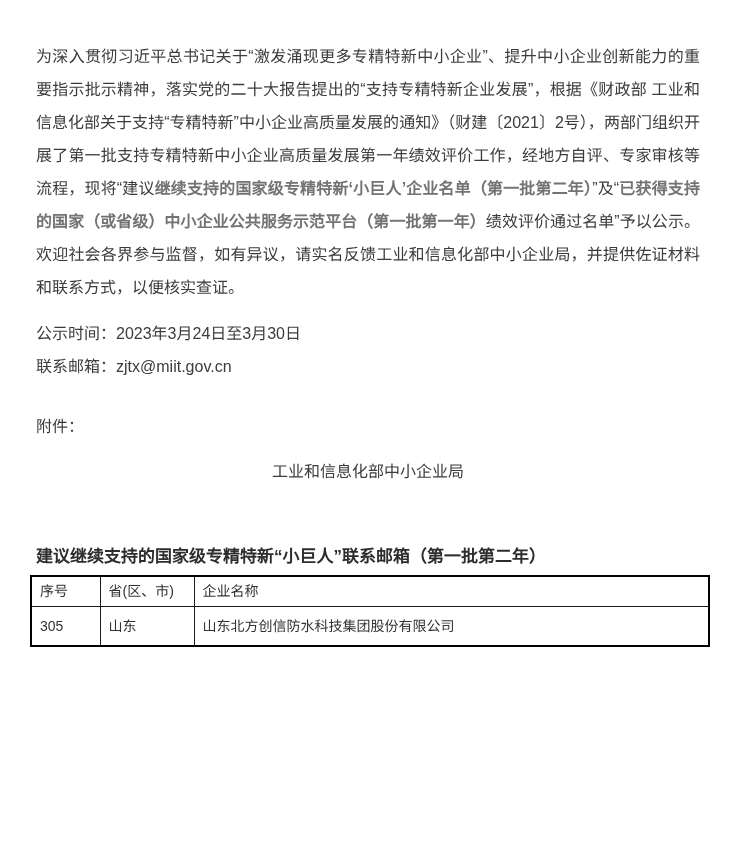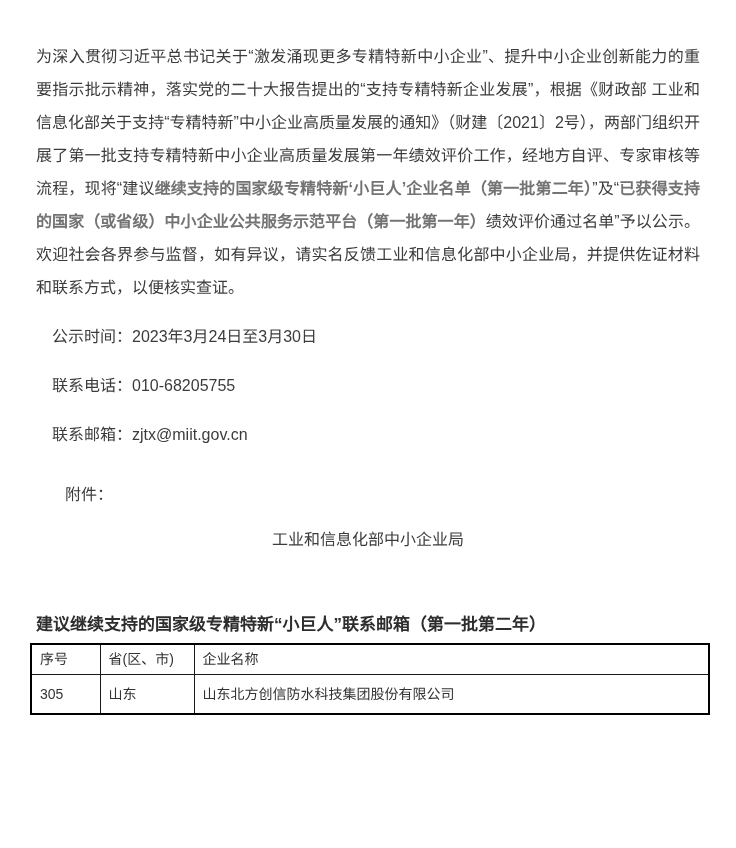--- a/index.html
+++ b/index.html
@@ -25,25 +25,24 @@
     text-justify: inter-ideograph;
   }
   .para b {
     color: #737373;
     font-weight: 700;
   }
   .contact {
     margin-top: 13px;
   }
   .contact p {
-    margin: 16px;
+    margin: 0;
   }
   .attachments {
     margin-top: 27px;
-    margin-left: 29px;
   }
   .attachments p {
     margin: 0;
     text-align: justify;
   }
   .signature {
     margin-top: 12px;
     text-align: center;
   }
   .signature p {
@@ -87,23 +86,20 @@
 
   <p class="para">
     <span>为深入贯彻习近平总书记关于“激发涌现更多专精特新中小企业”、提升中小企业创新能力的重要指示批示精神，落实党的二十大报告提出的“支持专精特新企业发展”，根据《财政部 工业和信息化部关于支持“专精特新”中小企业高质量发展的通知》（财建〔2021〕2号），两部门组织开展了第一批支持专精特新中小企业高质量发展第一年绩效评价工作，经地方自评、专家审核等流程，现将“建议</span><b>继续支持的国家级专精特新‘小巨人’企业名单（第一批第二年）</b><span>”及“</span><b>已获得支持的国家（或省级）中小企业公共服务示范平台（第一批第一年）</b><span>绩效评价通过名单”予以公示。欢迎社会各界参与监督，如有异议，请实名反馈工业和信息化部中小企业局，并提供佐证材料和联系方式，以便核实查证。</span>
   </p>
 
   <div class="contact">
     <p>
       <span>公示时间：</span><span>2023年3月24日至3月30日</span>
     </p>
     <p>
-      <span>联系电话：</span><span>010-68205755</span>
-    </p>
-    <p>
       <span>联系邮箱：</span><span>zjtx@miit.gov.cn</span>
     </p>
   </div>
 
   <div class="attachments">
     <p>附件：</p>
   </div>
 
   <div class="signature">
     <p>工业和信息化部中小企业局</p>

